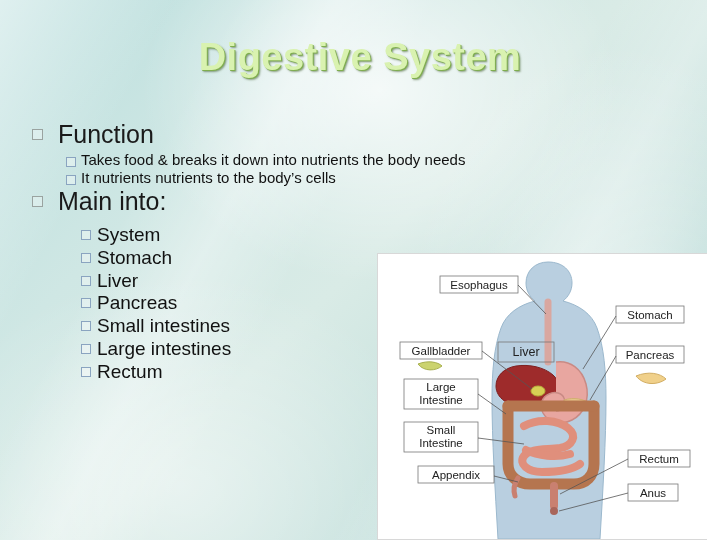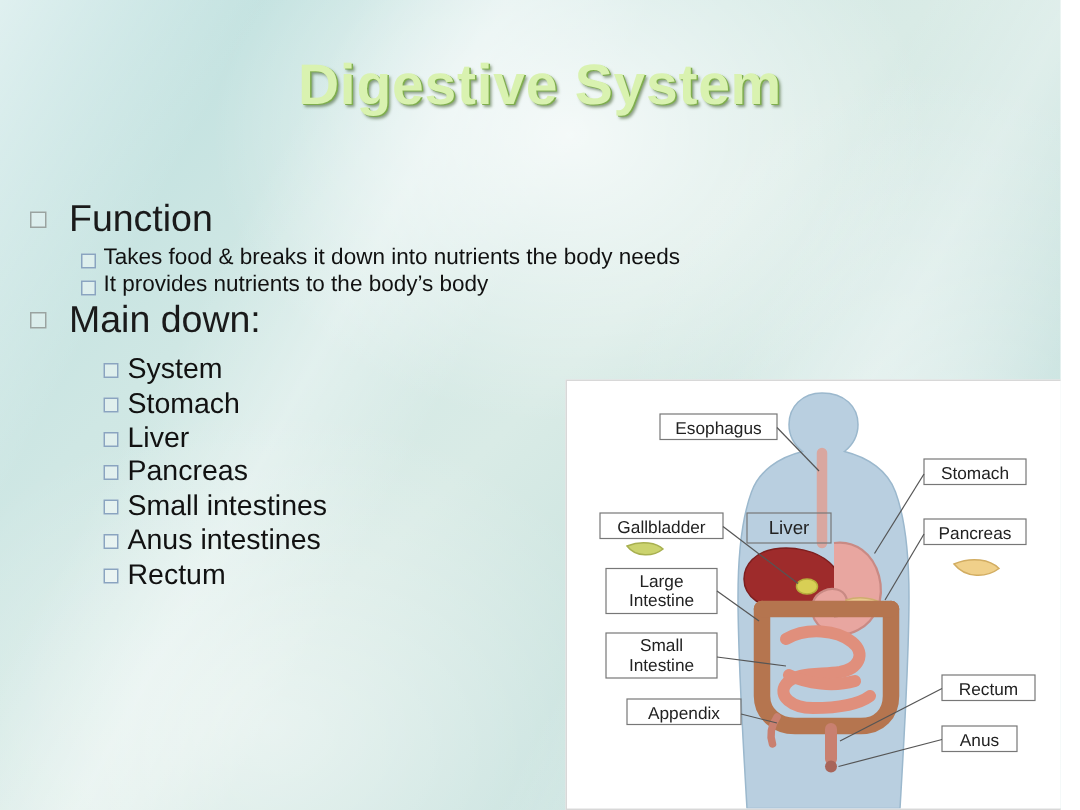--- a/index.html
+++ b/index.html
@@ -53,23 +53,22 @@
     color: #d9f2b0;
     text-shadow:
       1px 1px 0 #7fae4e,
       2px 2px 2px rgba(60,90,40,0.55);
     letter-spacing: 0.5px;
   }
 
   .body-area {
     position: absolute;
     top: 120px;
-    left: 6px;
+    left: 18px;
     width: 684px;
-    margin-top: 12px;
   }
 
   .lvl1 {
     position: relative;
     padding-left: 40px;
     font-size: 25px;
     color: #1a1a1a;
     line-height: 1.16;
     margin-bottom: 2px;
   }
@@ -149,28 +148,28 @@
       <div class="lvl1">
         <span class="bullet"></span>
         <span>Function</span>
       </div>
       <div class="lvl2">
         <span class="bullet2"></span>
         <span>Takes food &amp; breaks it down into nutrients the body needs</span>
       </div>
       <div class="lvl2">
         <span class="bullet2"></span>
-        <span>It provides nutrients to the body’s body</span>
+        <span>It nutrients nutrients to the body’s cells</span>
       </div>
     </div>
 
     <div>
       <div class="lvl1 main-parts-head">
         <span class="bullet"></span>
-        <span>Main down:</span>
+        <span>Main into:</span>
       </div>
       <div style="height:6px"></div>
       <div class="lvl3">
         <span class="bullet3"></span>
         <span>System</span>
       </div>
       <div class="lvl3">
         <span class="bullet3"></span>
         <span>Stomach</span>
       </div>
@@ -181,21 +180,21 @@
       <div class="lvl3">
         <span class="bullet3"></span>
         <span>Pancreas</span>
       </div>
       <div class="lvl3">
         <span class="bullet3"></span>
         <span>Small intestines</span>
       </div>
       <div class="lvl3">
         <span class="bullet3"></span>
-        <span>Anus intestines</span>
+        <span>Large intestines</span>
       </div>
       <div class="lvl3">
         <span class="bullet3"></span>
         <span>Rectum</span>
       </div>
     </div>
 
   </div>
 
   <div class="diagram">

